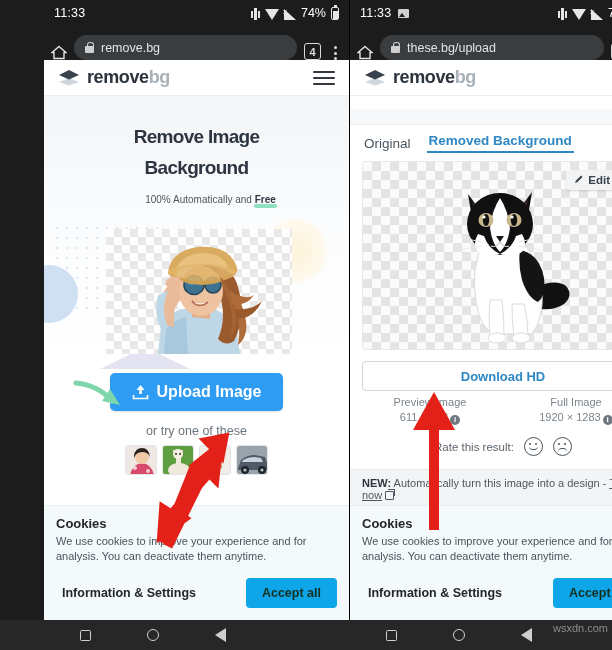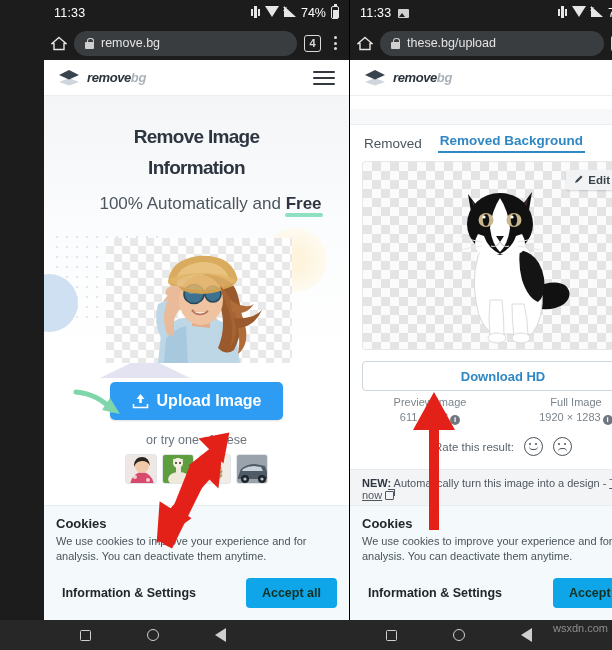--- a/index.html
+++ b/index.html
@@ -16,39 +16,39 @@
 
   
   .statusbar {
     height: 26px; background: #1c1c1c; color: #fff;
     display: flex; align-items: center; padding: 0 10px;
     font-size: 12px;
   }
   .st-time { font-size: 12.5px; letter-spacing: .2px; }
   .st-mini-icon { margin-left: 7px; width: 11px; height: 9px; background: #cfcfcf; border-radius: 1px; position: relative; }
   .st-mini-icon::after { content:""; position:absolute; left:1px; bottom:1px; width:0;height:0;border-left:3px solid transparent;border-right:3px solid transparent;border-bottom:4px solid #1c1c1c;}
-  .st-right { margin-left: auto; display: flex; align-items: flex-start; gap: 5px; }
+  .st-right { margin-left: auto; display: flex; align-items: flex-end; gap: 5px; }
   .ic-vib { width: 9px; height: 12px; display:flex; align-items:center; gap:1px;}
   .ic-vib i { display:block; width:2px; height:7px; background:#e6e6e6;}
   .ic-vib i.mid { width:4px; height:12px; }
   .ic-wifi {
     width: 0; height: 0; border-left: 7px solid transparent;
     border-right: 7px solid transparent; border-top: 11px solid #e6e6e6;
   }
   .ic-sig { width: 12px; height: 11px; position: relative; }
   .ic-sig::before { content:""; position:absolute; right:0; bottom:0; width:0;height:0;
     border-left: 12px solid #e6e6e6; border-top: 11px solid transparent; }
   .ic-sig::after { content:"x"; position:absolute; left:-1px; top:-2px; font-size:8px; color:#e6e6e6;}
   .st-batt-txt { font-size: 12.5px; }
   .ic-batt { width: 8px; height: 13px; border: 1.5px solid #e6e6e6; border-radius: 2px; position: relative; }
   .ic-batt::before { content:""; position:absolute; top:-3px; left:1.5px; width:3px; height:2px; background:#e6e6e6;}
   .ic-batt::after { content:""; position:absolute; left:0.5px; right:0.5px; bottom:0.5px; height:70%; background:#e6e6e6;}
 
   
-  .urlbar { height: 34px; background: #1c1c1c; display: flex; align-items: center; padding: 0 7px; gap: 7px; }
+  .urlbar { height: 34px; background: #1c1c1c; display: flex; align-items: flex-end; padding: 0 7px; gap: 7px; }
   .ic-home { width: 16px; height: 15px; position: relative; }
   .ic-home svg { display:block; }
   .omnibox {
     flex: 1; height: 25px; background: #3a3d40; border-radius: 13px;
     display: flex; align-items: center; padding: 0 11px; gap: 7px;
   }
   .ic-lock { width: 9px; height: 11px; position: relative; }
   .ic-lock::before { content:""; position:absolute; bottom:0; width:9px; height:7px; background:#cfcfcf; border-radius:1px;}
   .ic-lock::after { content:""; position:absolute; top:0; left:2px; width:5px; height:6px; border:1.5px solid #cfcfcf; border-bottom:none; border-radius:3px 3px 0 0;}
   .omnibox .url { color: #e4e4e4; font-size: 12.5px; white-space: nowrap; overflow: hidden; }
@@ -60,35 +60,35 @@
   .ic-kebab { width: 14px; display: flex; flex-direction: column; align-items: center; gap: 2.5px; }
   .ic-kebab i { width: 3px; height: 3px; border-radius: 50%; background: #dadada; display: block; }
 
   
   .site-header {
     height: 36px; background: #fff; display: flex; align-items: center;
     padding: 0 14px; border-bottom: 1px solid #eceef0;
   }
   .logo { display: flex; align-items: center; gap: 7px; }
   .logo-mark { width: 22px; height: 17px; position: relative; }
-  .logo-text { font-size: 13px; font-weight: bold; letter-spacing: -.4px; font-style: italic; }
+  .logo-text { font-size: 18px; font-weight: bold; letter-spacing: -.4px; }
   .logo-text .dark { color: #2b333c; }
   .logo-text .gray { color: #a9b1b9; }
   .burger { margin-left: auto; width: 22px; display: flex; flex-direction: column; gap: 4px; }
   .burger i { display: block; height: 2px; background: #33393f; border-radius: 1px; }
 
   
   .hero { position: relative; background: #fff; height: 444px; overflow: hidden;}
   .hero-grad { position:absolute; inset:0; background: linear-gradient(180deg,#f3f5f7 0%, #fbfcfd 30%, #ffffff 60%); }
   .hero-inner { position: relative; }
   h1.hero-title {
     text-align: center; font-size: 19px; line-height: 31px; color: #2d3540;
     font-weight: bold; letter-spacing: -.7px; padding-top: 25px;
   }
-  .hero-sub { text-align: center; font-size: 17px; color: #4c565f; margin-top: 11px; padding-left: 28px; }
+  .hero-sub { text-align: center; font-size: 10px; color: #4c565f; margin-top: 11px; padding-left: 28px; }
   .hero-sub b { color: #2d3540; position: relative; display: inline-block; }
   .hero-sub b::after {
     content: ""; position: absolute; left: -1px; right: -1px; bottom: -3px;
     height: 4px; background: #8fe0c0; border-radius: 2px;
   }
   
   .hero-img-wrap { position: relative; margin-top: 14px; height: 150px; }
   .deco-dots {
     position: absolute; left: 8px; top: 4px; width: 110px; height: 86px;
     background-image: radial-gradient(#c9d4e3 1px, transparent 1.2px);
@@ -266,21 +266,21 @@
           <i></i>
           <i></i>
         </span>
     </div>
 
     <div class="hero">
       <div class="hero-grad"></div>
       <div class="hero-inner">
         <h1 class="hero-title">
           <span>Remove Image</span><br>
-          <span>Information</span>
+          <span>Background</span>
         </h1>
         <div class="hero-sub">
           <span>100% Automatically and </span><b>Free</b>
         </div>
 
         <div class="hero-img-wrap">
           <div class="deco-dots"></div>
           <div class="deco-blue"></div>
           <div class="deco-yellow"></div>
           <div class="deco-tri"></div>
@@ -462,21 +462,21 @@
           <i></i>
           <i></i>
         </span>
     </div>
 
     <div class="ghost-row"></div>
     <div class="spacer-strip"></div>
 
     <div class="result-area">
       <div class="tabs-row">
-        <span class="tab">Removed</span>
+        <span class="tab">Original</span>
         <span class="tab active">Removed Background</span>
         <span class="close-x">✕</span>
       </div>
 
       <div class="canvas-box">
         <div class="edit-btn">
           <span class="edit-main">
             <span>
               <svg width="10" height="10" viewBox="0 0 10 10">
                   <path d="M1 9 L2 6.5 L7 1.5 L8.5 3 L3.5 8 Z" fill="#39434c"></path>

